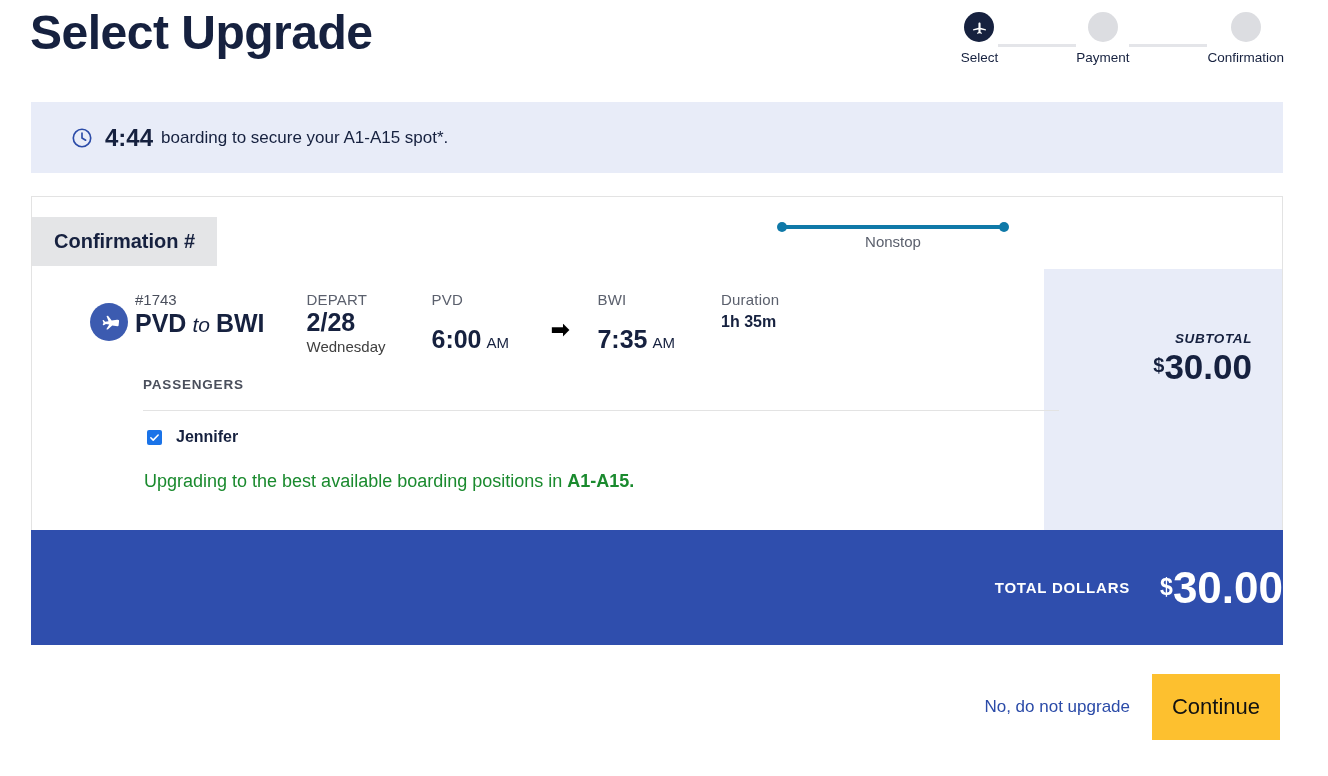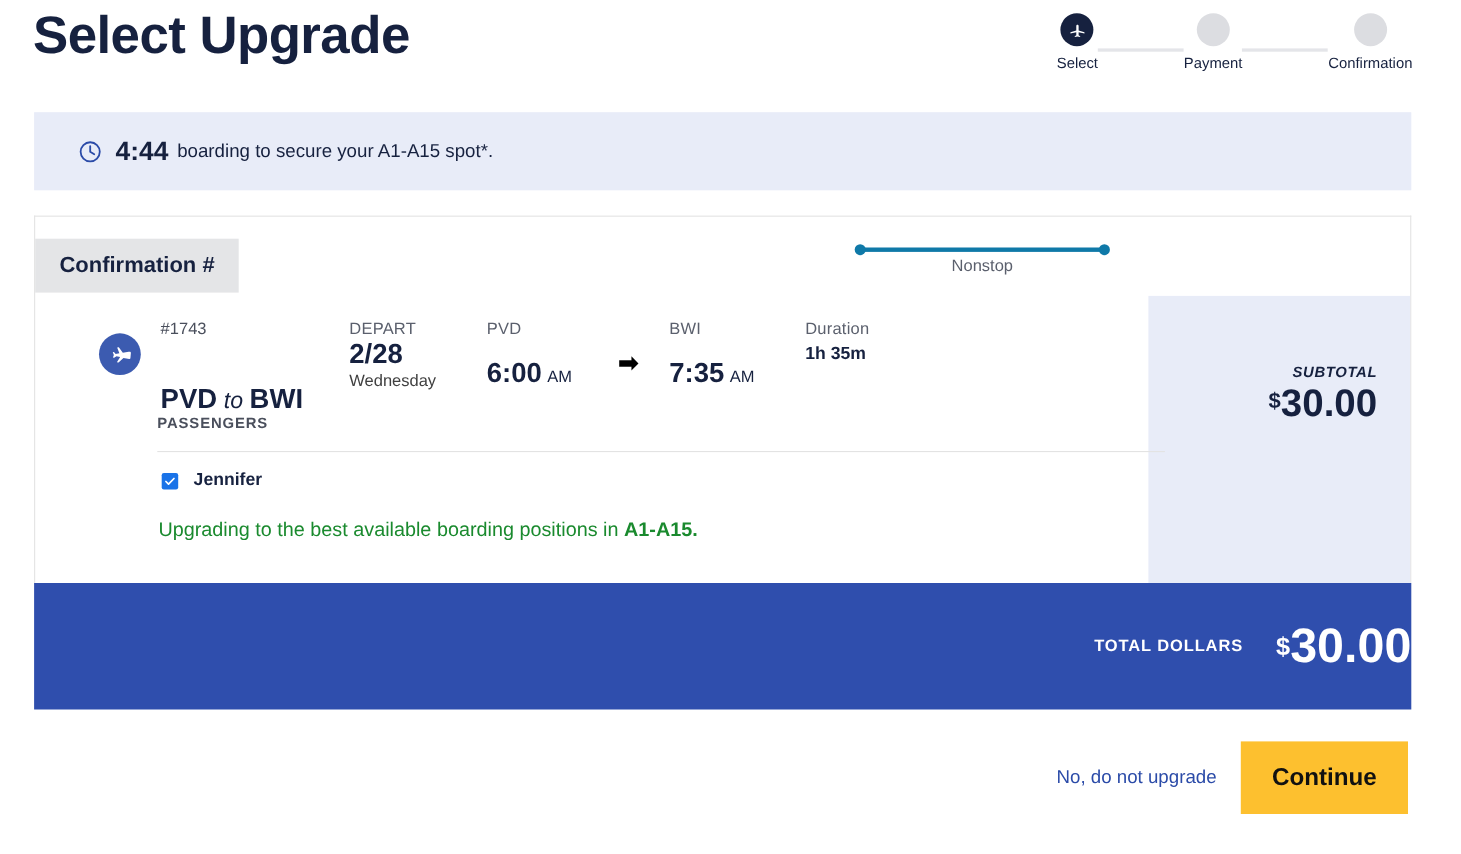--- a/index.html
+++ b/index.html
@@ -79,21 +79,21 @@
   .flight-row{
     position:absolute; left:58px; top:94px; right:250px;
     display:flex; align-items:flex-start;
   }
   .plane-badge{
     width:38px; height:38px; border-radius:50%;
     background:#3c5bb0; display:flex; align-items:center; justify-content:center;
     flex:none; margin-top:12px;
   }
   .col{ display:flex; flex-direction:column; }
-  .col-route{ margin-left:18px;gap:40px; }
+  .col-route{ margin-left:7px; }
   .flight-no{ font-size:15px; color:#4a4f5c; }
   .route{ font-size:25px; font-weight:bold; color:#16213f; margin-top:1px; }
   .route .to{ font-weight:normal; font-style:italic; font-size:21px; padding:0 6px; }
 
   .col-depart{ margin-left:42px; }
   .cap-label{ font-size:15px; color:#5b606d; letter-spacing:0.2px; }
   .big-val{ font-size:25px; font-weight:bold; color:#16213f; margin-top:1px; line-height:1.05; }
   .sub-val{ font-size:15px; color:#404040; margin-top:3px; }
 
   .col-dep-time{ margin-left:46px; }
@@ -164,22 +164,22 @@
   .footer{
     position:absolute; right:48px; top:674px;
     display:flex; align-items:center;
   }
   .decline-link{
     font-size:17px; color:#2b4ba8; text-decoration:none; margin-right:22px;
     cursor:pointer;
   }
   .continue-btn{
     background:#fdc02f; border:none;
-    width:152px; height:66px;
-    font-size:22px; font-weight:bold; color:#111; cursor:pointer;
+    width:128px; height:66px;
+    font-size:22px; font-weight:normal; color:#111; cursor:pointer;
     font-family:"Liberation Sans", sans-serif;
   }
 </style>
 </head>
 <body>
 
 <div class="page-title">Select Upgrade</div>
 
 <div class="stepper">
   <div class="step">

